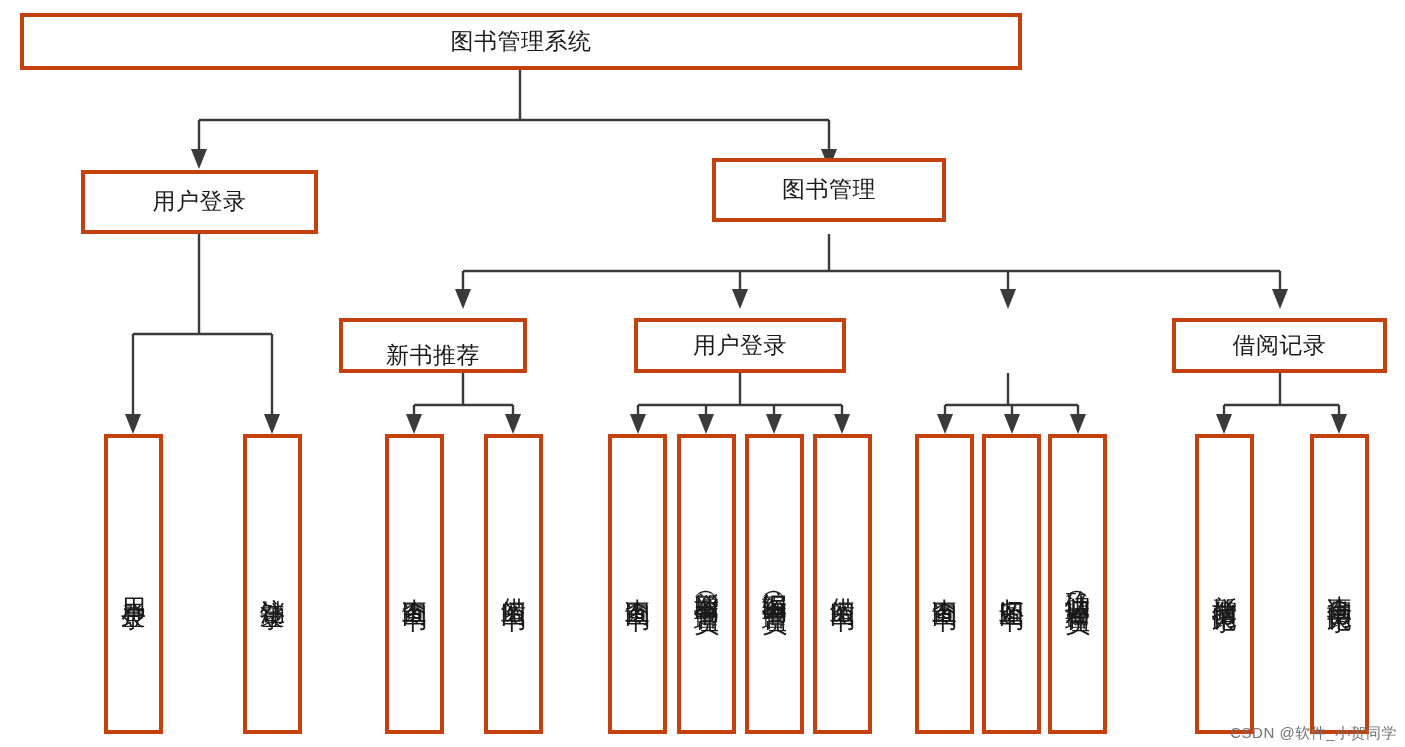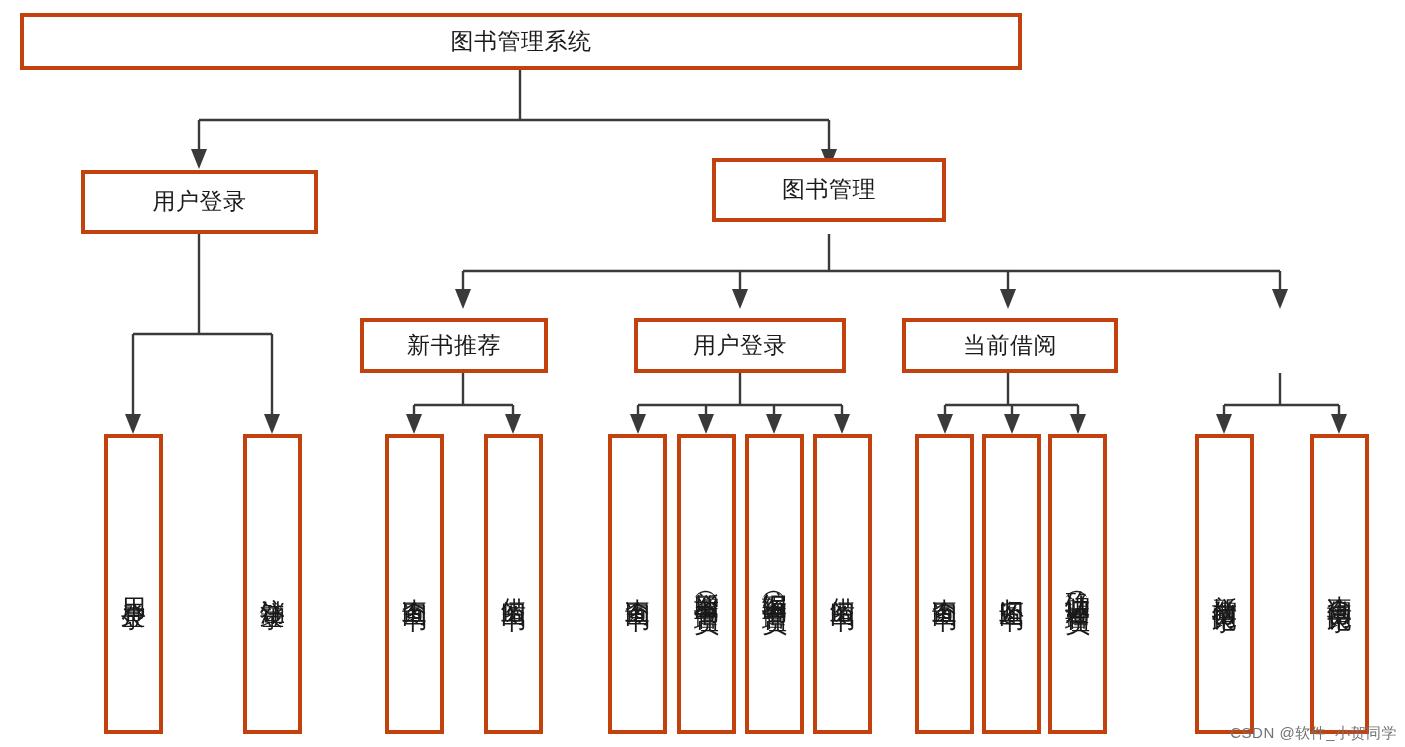--- a/index.html
+++ b/index.html
@@ -143,28 +143,28 @@
     <span class="label">图书管理系统</span>
   </div>
 
   <div class="node h-node" style="left:81px;top:170px;width:237px;height:64px;">
     <span class="label">用户登录</span>
   </div>
   <div class="node h-node" style="left:712px;top:158px;width:234px;height:64px;">
     <span class="label">图书管理</span>
   </div>
 
-  <div class="node h-node" style="left:360px;top:318px;width:188px;height:55px;">
+  <div class="node h-node" style="left:339px;top:318px;width:188px;height:55px;align-items:flex-end;">
     <span class="label">新书推荐</span>
   </div>
   <div class="node h-node" style="left:634px;top:318px;width:212px;height:55px;">
     <span class="label">用户登录</span>
   </div>
-  <div class="node h-node" style="left:902px;top:318px;width:216px;height:55px;">
-    <span class="label">当前借阅</span>
+  <div class="node h-node" style="left:1172px;top:318px;width:215px;height:55px;">
+    <span class="label">借阅记录</span>
   </div>
 
   <div class="node v-node" style="left:104px;top:434px;width:59px;height:300px;">
     <span class="label">用户登录</span>
   </div>
   <div class="node v-node" style="left:243px;top:434px;width:59px;height:300px;">
     <span class="label">注销登录</span>
   </div>
 
   <div class="node v-node" style="left:385px;top:434px;width:59px;height:300px;">

